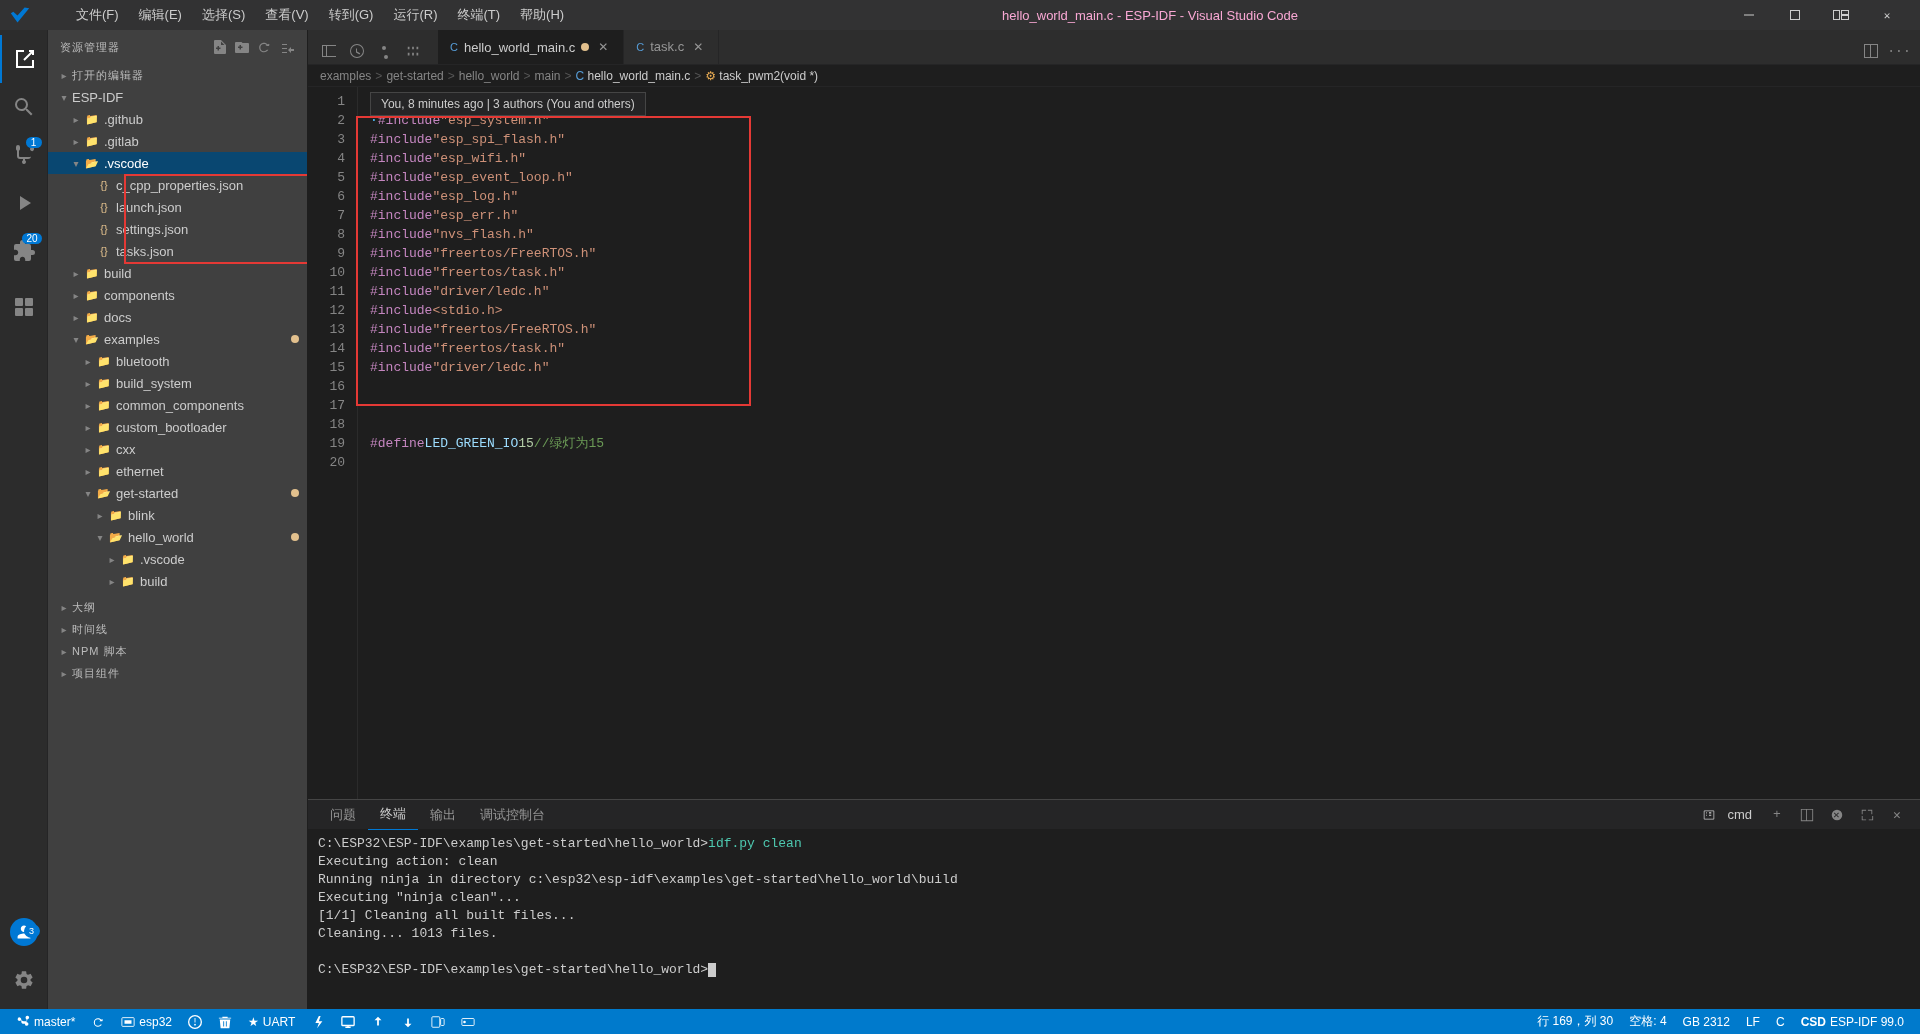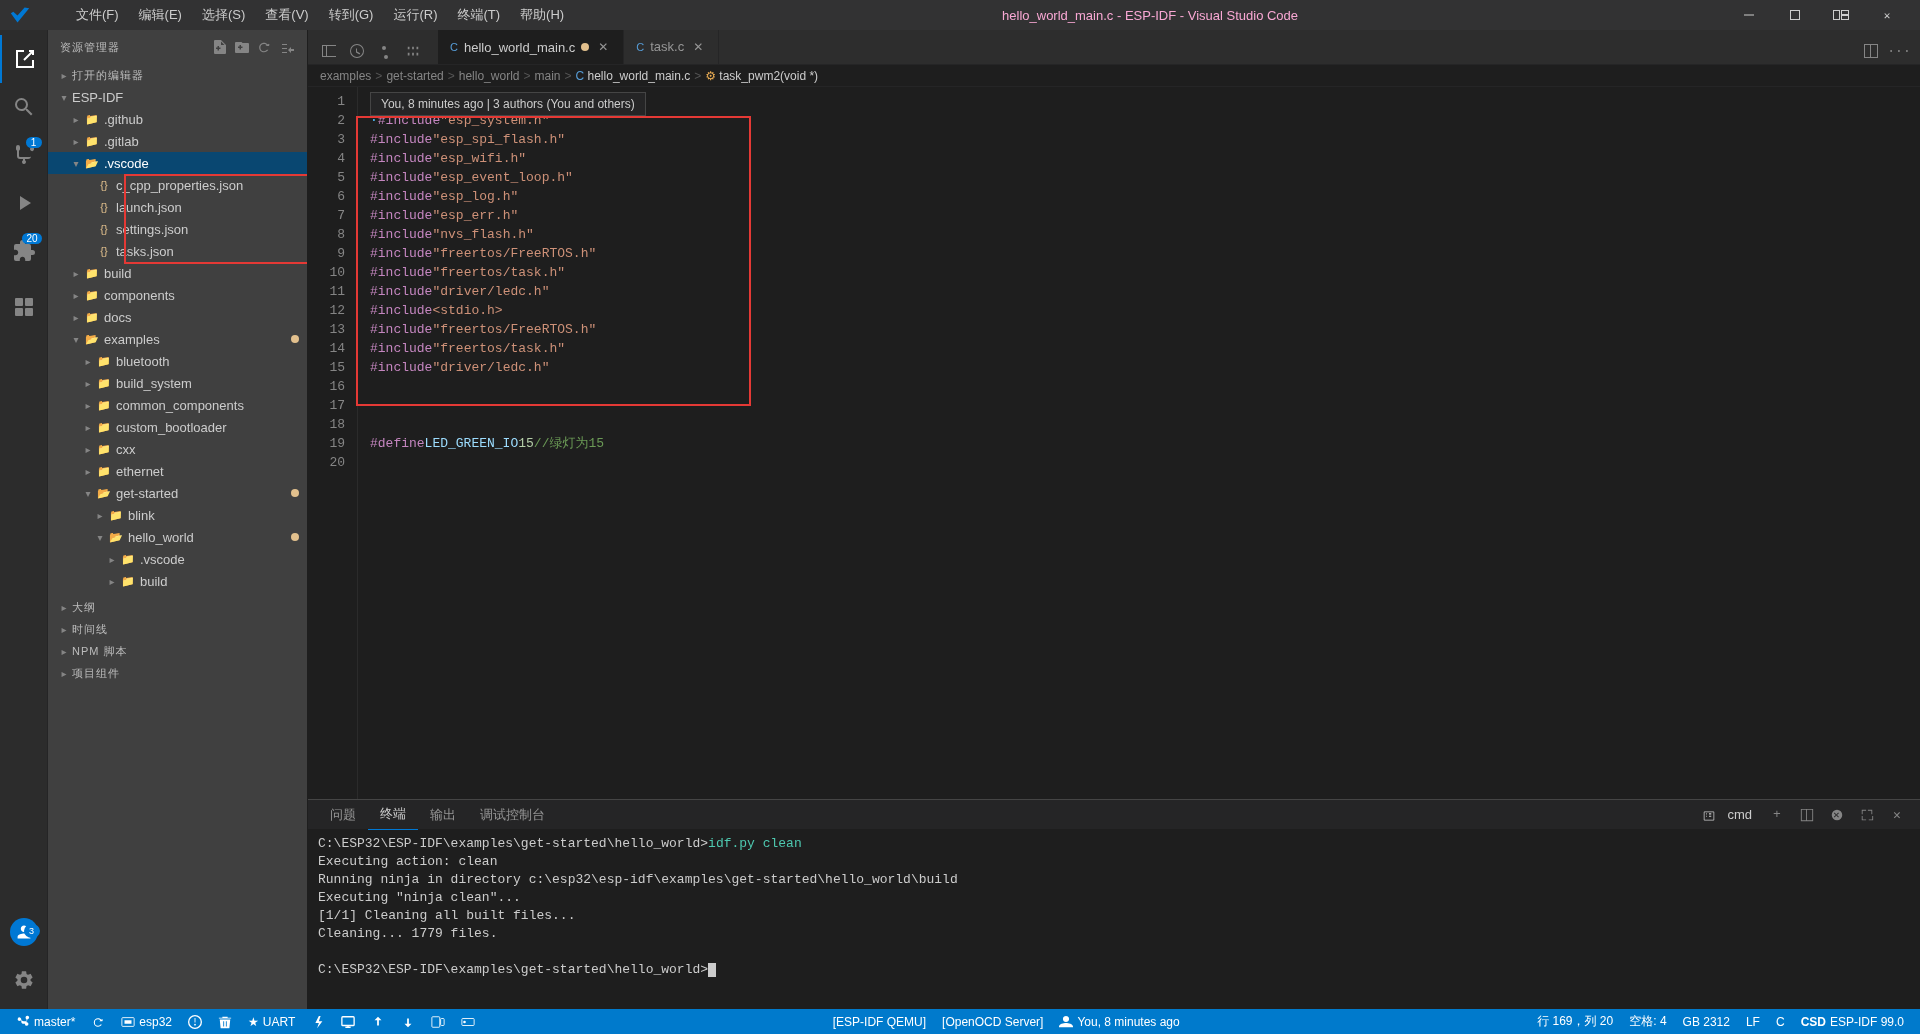--- a/index.html
+++ b/index.html
@@ -401,21 +401,21 @@
       justify-content: center;
       color: #858585;
       cursor: pointer;
       font-size: 13px;
     }
     .cmd-label {
       color: #cccccc;
       font-size: 13px;
       font-family: 'Segoe UI', sans-serif;
       display: flex;
-      align-items: flex-end;
+      align-items: center;
       gap: 12px;
       margin-right: 8px;
     }
 
     #terminal-content {
       flex: 1;
       padding: 5px 10px;
       overflow-y: auto;
       font-size: 13px;
       line-height: 18px;
@@ -889,21 +889,21 @@
             </div>
             <div class="action-btn">✕</div>
           </div>
         </div>
         <div id="terminal-content">
           <div>C:\ESP32\ESP-IDF\examples\get-started\hello_world&gt;<span style="color:#4ec9b0;">idf.py clean</span></div>
           <div>Executing action: clean</div>
           <div>Running ninja in directory c:\esp32\esp-idf\examples\get-started\hello_world\build</div>
           <div>Executing "ninja clean"...</div>
           <div>[1/1] Cleaning all built files...</div>
-          <div>Cleaning... 1779 files.</div>
+          <div>Cleaning... 1013 files.</div>
           <div>&nbsp;</div>
           <div>C:\ESP32\ESP-IDF\examples\get-started\hello_world&gt;<span style="display:inline-block;width:8px;height:14px;background:#cccccc;vertical-align:middle;"></span></div>
         </div>
       </div>
     </div>
   </div>
 </div>
 
 <div id="status-bar">
   <div class="status-item">
@@ -966,38 +966,24 @@
         <rect x="11" y="4" width="4" height="8" rx="1" stroke="currentColor" fill="none"></rect>
       </svg>
   </div>
   <div class="status-item">
     <svg width="14" height="14" viewBox="0 0 16 16" fill="currentColor">
         <rect x="1" y="4" width="14" height="8" rx="1" stroke="currentColor" fill="none"></rect>
         <circle cx="4" cy="8" r="1.5" fill="currentColor"></circle>
       </svg>
   </div>
 
-  <div style="flex:1;display:flex;justify-content:center;gap:0;">
-    <div class="status-item">
-      <span>[ESP-IDF QEMU]</span>
-    </div>
-    <div class="status-item">
-      <span>[OpenOCD Server]</span>
-    </div>
-    <div class="status-item">
-      <svg width="14" height="14" viewBox="0 0 16 16" fill="currentColor">
-          <path d="M8 8c2 0 3.5-1.5 3.5-3.5S10 1 8 1 4.5 2.5 4.5 4.5 6 8 8 8zm0 1c-2.7 0-8 1.3-8 4v1h16v-1c0-2.7-5.3-4-8-4z"></path>
-        </svg>
-      <span>You, 8 minutes ago</span>
-    </div>
-  </div>
 
   <div class="status-right">
     <div class="status-item">
-      <span>行 169，列 20</span>
+      <span>行 169，列 30</span>
     </div>
     <div class="status-item">
       <span>空格: 4</span>
     </div>
     <div class="status-item">
       <span>GB 2312</span>
     </div>
     <div class="status-item">
       <span>LF</span>
     </div>

